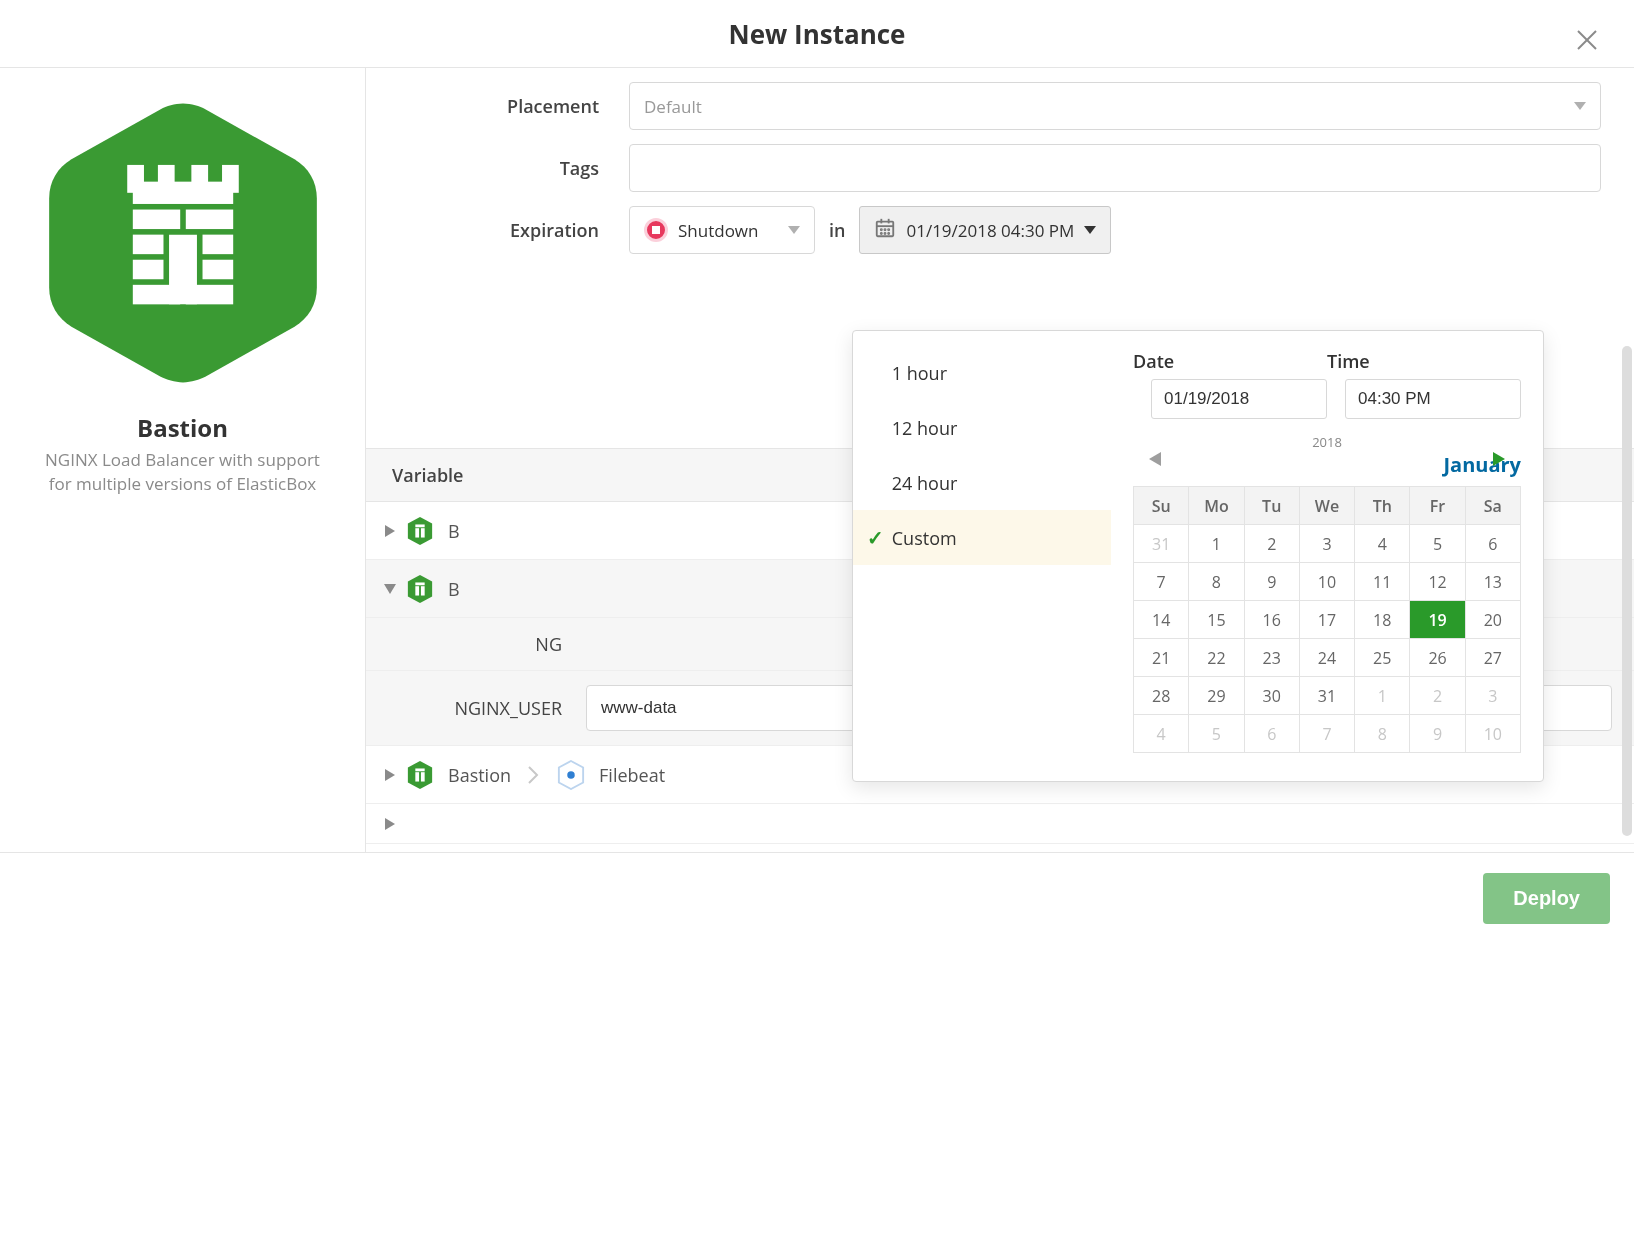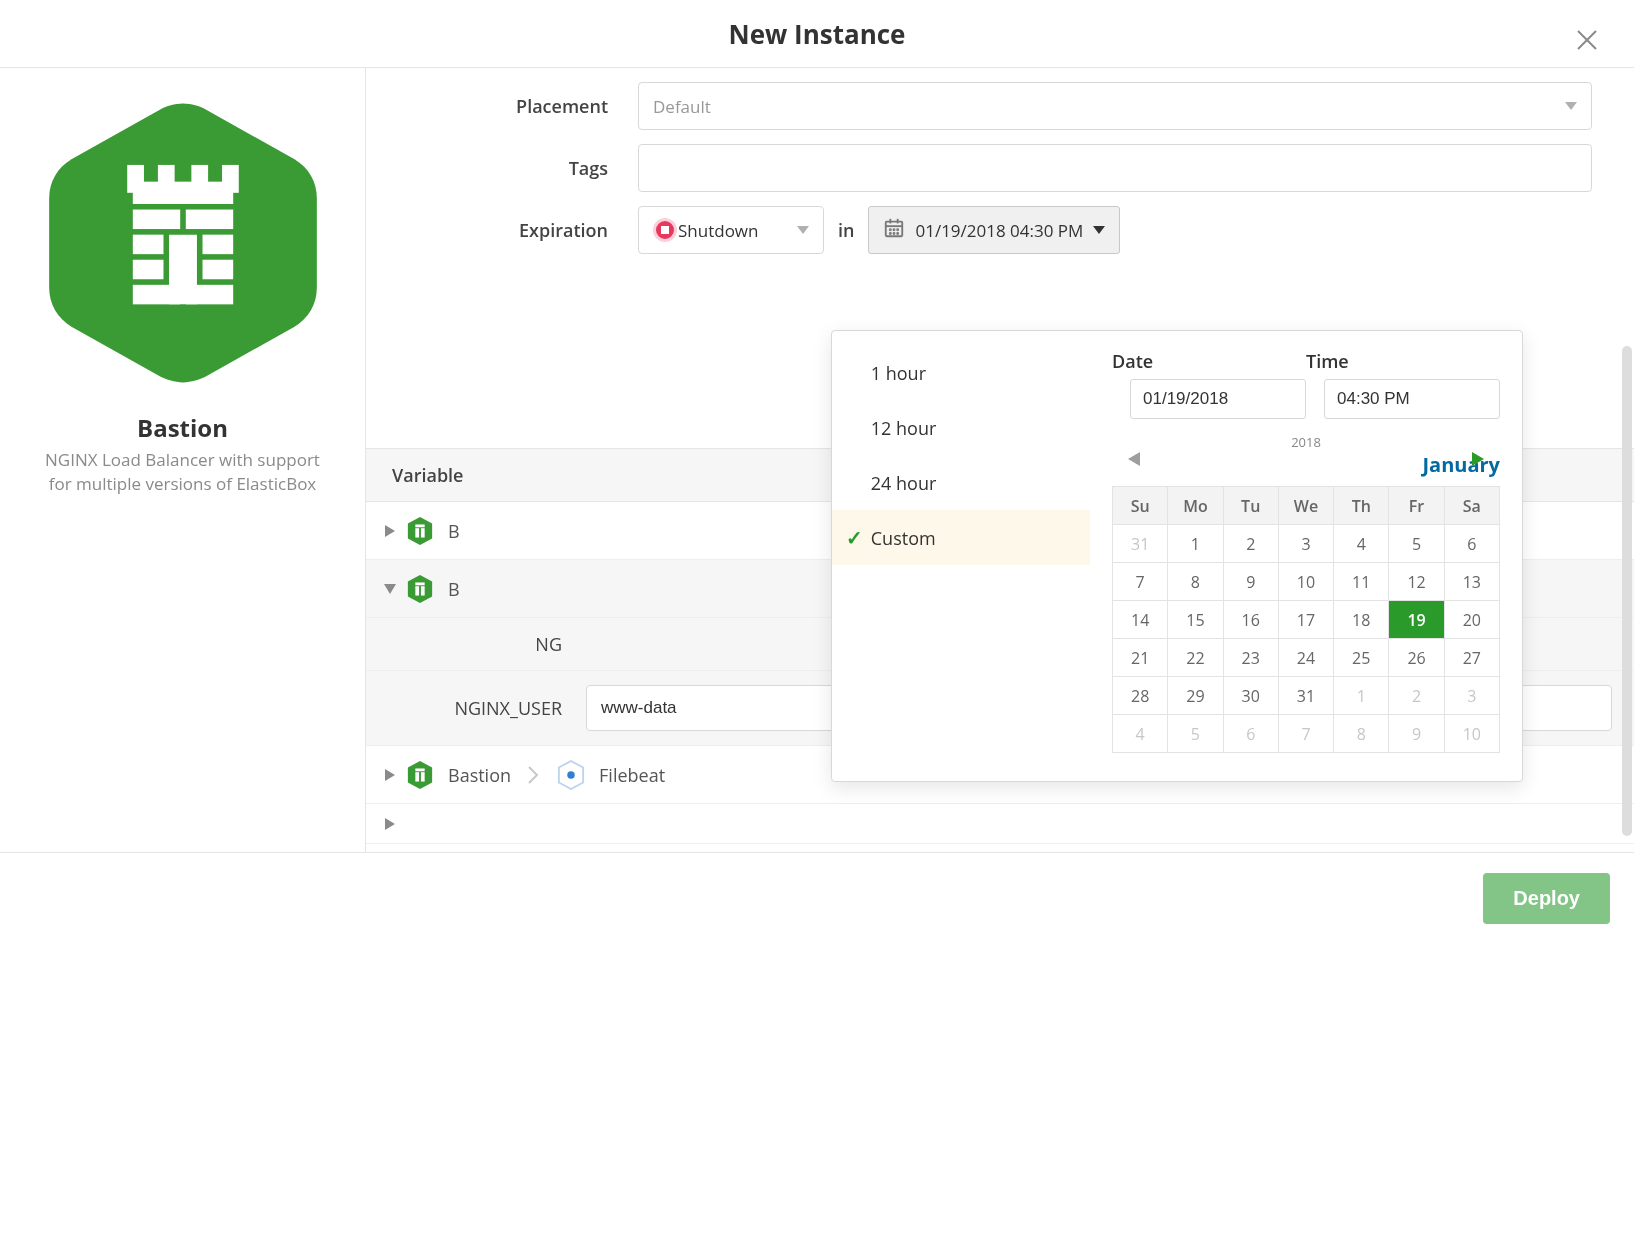--- a/index.html
+++ b/index.html
@@ -8,46 +8,46 @@
 .header h1 { font-size: 26px; font-weight: 700; color: #333; }
 .header .close { position: absolute; right: 35px; top: 28px; cursor: pointer; }
 .header .close svg { stroke: #8a8a8a; }
 .main { display: flex; height: 784px; }
 .sidebar { width: 366px; border-right: 1px solid #e5e5e5; text-align: center; padding-top: 30px; }
 .sidebar .hex { display: inline-block; position: relative; }
 .sidebar .box-title { font-size: 24px; font-weight: 700; color: #333; margin-top: 18px; }
 .sidebar .box-desc { font-size: 17px; color: #8a8a8a; padding: 0 40px; margin-top: 4px; line-height: 1.4; }
 .content { flex: 1; position: relative; overflow: hidden; background: #fff; }
 .content .scroll { position: absolute; top: 0; left: 0; right: 0; bottom: 0; overflow-y: auto; }
-.form-row { display: flex; align-items: center; margin: 14px 12px; padding: 0 30px; }
+.form-row { display: flex; align-items: center; margin: 14px 3px; padding: 0 30px; }
 .form-label { width: 230px; text-align: right; font-weight: 600; font-size: 18px; color: #444; padding-right: 30px; }
 .input-like { height: 48px; border: 1px solid #d8d8d8; border-radius: 4px; background: #fff; display: flex; align-items: center; padding: 0 14px; font-size: 17px; }
 .placement { flex: 1; color: #999; justify-content: space-between; }
 .tags-in { flex: 1; }
 .exp-row { display: flex; align-items: center; gap: 14px; }
-.shutdown-btn { width: 186px; justify-content: flex-start; gap: 1px; position: relative; }
+.shutdown-btn { width: 186px; justify-content: flex-start; gap: 10px; position: relative; }
 .shutdown-dot { width: 24px; height: 24px; border-radius: 50%; background: #e7395e; border: 3px solid #fbd0db; display: inline-flex; align-items: center; justify-content: center; }
 .shutdown-dot span { width: 8px; height: 8px; background: #fff; }
 .in-txt { font-size: 18px; color: #444; font-weight: 600; }
 .dt-btn { border: 1px solid #c8c8c8; border-radius: 3px; background: #f0f0f0; padding: 0 14px; display: flex; align-items: center; gap: 10px; height: 48px; font-size: 17px; color: #333; }
 .tri-down { width: 0; height: 0; border-left: 6px solid transparent; border-right: 6px solid transparent; border-top: 8px solid #333; }
 .tri-down.gray { border-top-color: #b0b0b0; }
 .section-hdr { background: #f6f6f6; border-top: 1px solid #e5e5e5; border-bottom: 1px solid #e5e5e5; padding: 14px 26px; font-weight: 600; font-size: 18px; color: #444; }
 .tree-row { display: flex; align-items: center; height: 58px; border-bottom: 1px solid #eee; background: #fff; padding-left: 16px; gap: 8px; }
 .tree-row.sub { background: #f6f6f6; }
 .tree-caret { width: 16px; display: inline-flex; justify-content: center; }
 .tree-caret svg { fill: #8a8a8a; }
 .mini-hex { display: inline-flex; }
 .tree-label { font-size: 18px; color: #555; margin-left: 6px; }
 .chev { margin: 0 8px; display: inline-flex; }
 .hex-outline { display: inline-flex; }
 .var-row { display: flex; align-items: center; padding: 14px 22px 14px 50px; background: #f6f6f6; border-bottom: 1px solid #eee; }
 .var-label { width: 170px; text-align: right; font-size: 18px; color: #444; padding-right: 24px; font-weight: 400; }
 .var-row input { flex: 1; height: 46px; border: 1px solid #d8d8d8; border-radius: 4px; padding: 0 14px; font-size: 17px; color: #333; }
-.popover { position: absolute; top: 262px; left: 465px; width: 692px; background: #fff; border: 1px solid #d8d8d8; border-radius: 4px; box-shadow: 0 6px 20px rgba(0,0,0,0.1); display: flex; }
+.popover { position: absolute; top: 262px; left: 486px; width: 692px; background: #fff; border: 1px solid #d8d8d8; border-radius: 4px; box-shadow: 0 6px 20px rgba(0,0,0,0.1); display: flex; }
 .popover-left { width: 275px; padding: 14px 0; }
 .opt { padding: 14px 36px; font-size: 18px; color: #333; cursor: pointer; display: flex; align-items: center; }
 .opt.sel { background: #fdf8e9; }
 .opt .chk { color: #2a9a2a; font-size: 20px; font-weight: 700; margin-left: -22px; margin-right: 8px; visibility: hidden; }
 .opt.sel .chk { visibility: visible; }
 .popover-right { flex: 1; padding: 18px 22px 28px 22px; }
 .dt-labels { display: flex; gap: 18px; margin-bottom: 6px; }
 .dt-labels .lbl { font-size: 18px; font-weight: 600; color: #333; }
 .dt-inputs { display: flex; gap: 18px; margin-bottom: 14px; padding-left: 18px; }
 .dt-inputs input { height: 40px; border: 1px solid #d8d8d8; border-radius: 3px; padding: 0 12px; font-size: 17px; color: #333; }

